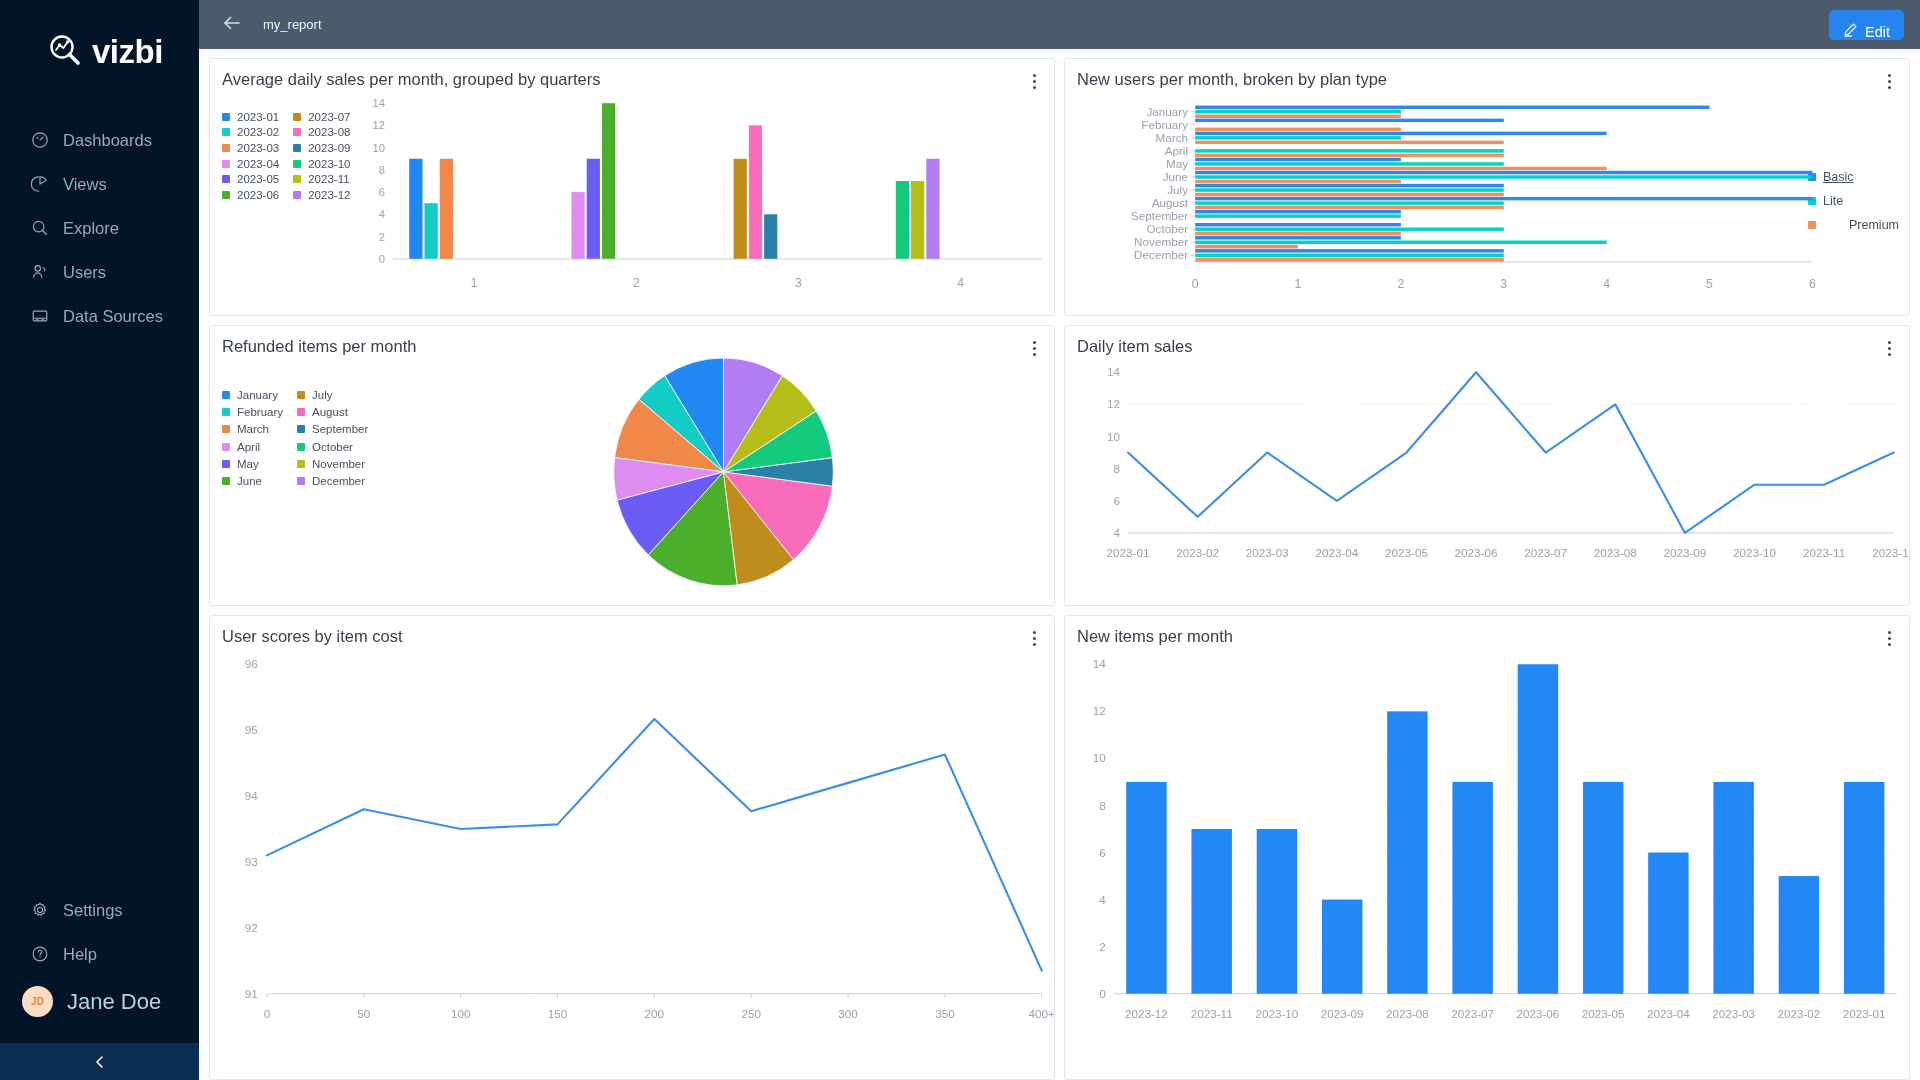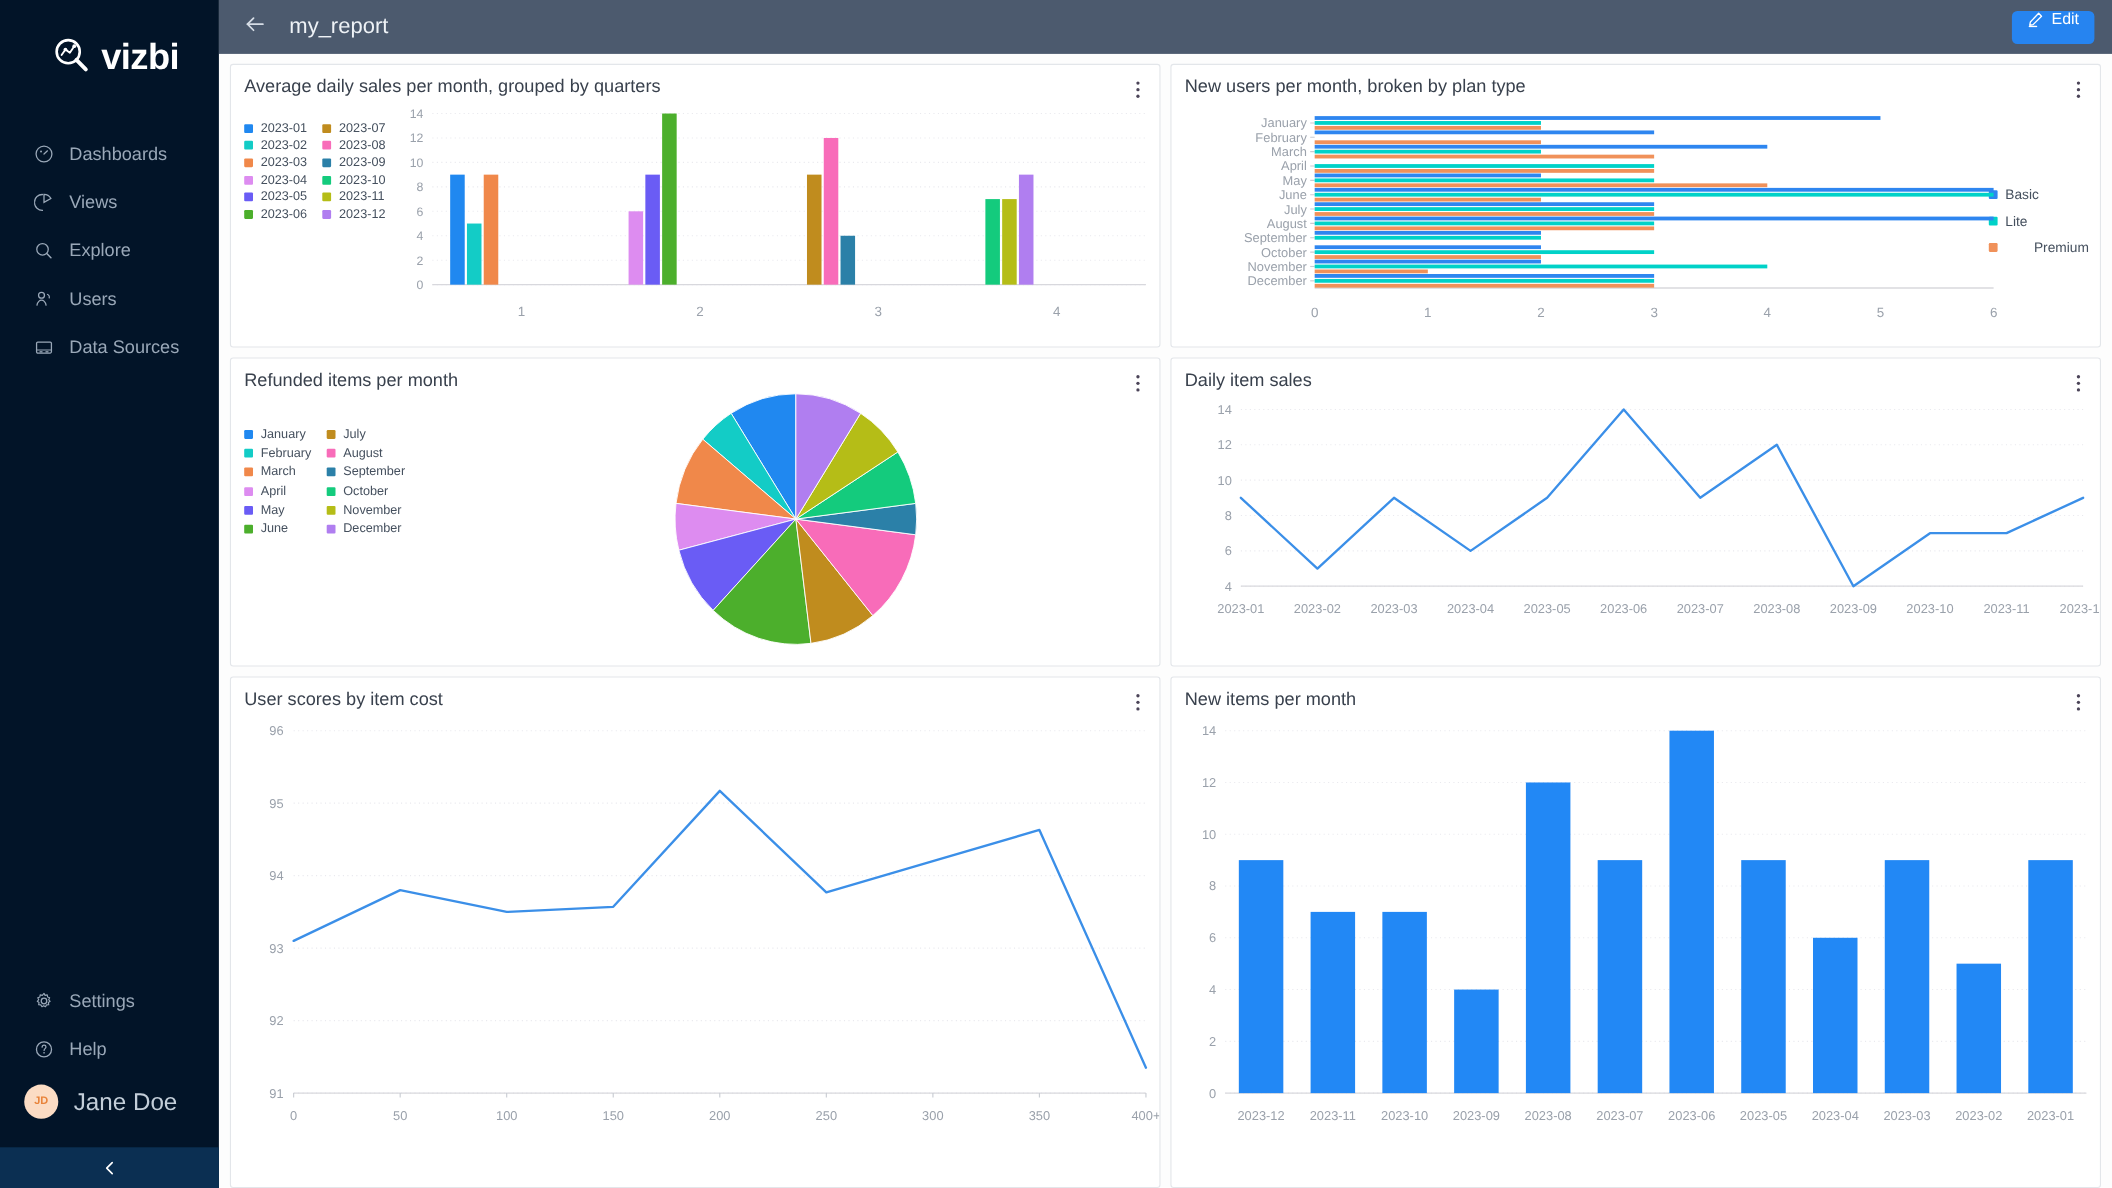--- a/index.html
+++ b/index.html
@@ -48,25 +48,25 @@
   .collapse-bar svg { display:block; }
 
   
   .main { flex: 1 1 auto; display:flex; flex-direction: column; background: #fdfdfd; min-width:0; }
   .topbar {
     height: 49px; background: #4c5a6e;
     display:flex; align-items:center; gap: 18px;
     padding: 0 16px 0 20px; flex: 0 0 49px;
   }
   .back-btn { width:26px; height:26px; display:flex; align-items:center; justify-content:center; cursor:pointer; }
-  .report-title { color:#eef2f6; font-size: 20px; }
+  .report-title { color:#eef2f6; font-size: 13px; }
   .edit-btn {
     margin-left: auto; background:#2684f0; color:#fff;
     border:none; border-radius:5px; height:30px; padding: 0 14px;
-    display:flex; align-items:flex-start; gap:7px;
+    display:flex; align-items:flex-end; gap:7px;
     font-size:14.5px; font-family: inherit; cursor:pointer;
   }
 
   .grid {
     flex: 1 1 auto;
     display: grid;
     grid-template-columns: 1fr 1fr;
     grid-template-rows: 258px 281px 1fr;
     gap: 9px;
     padding: 9px 10px 0 10px;
@@ -337,21 +337,21 @@
           <div class="kebab">
               <i></i>
               <i></i>
               <i></i>
             </div>
         </div>
         <div class="card-body">
           <div class="legend" id="lg-c2" style="right:10px; top:74px;">
               <div class="legend-cols">
                 <div class="legend-col">
-                  <div class="legend-item" style="height: 24px; font-size: 12.5px;">
+                  <div class="legend-item" style="height: 24px; font-size: 12.5px; text-decoration: underline;">
                     <span class="swatch" style="background: rgb(46, 134, 240);"></span>
                     <span>Basic</span>
                   </div>
                   <div class="legend-item" style="height: 24px; font-size: 12.5px;">
                     <span class="swatch" style="background: rgb(0, 210, 200);"></span>
                     <span>Lite</span>
                   </div>
                   <div class="legend-item" style="height: 24px; font-size: 12.5px; gap: 33px;">
                     <span class="swatch" style="background: rgb(240, 145, 90);"></span>
                     <span>Premium</span>

